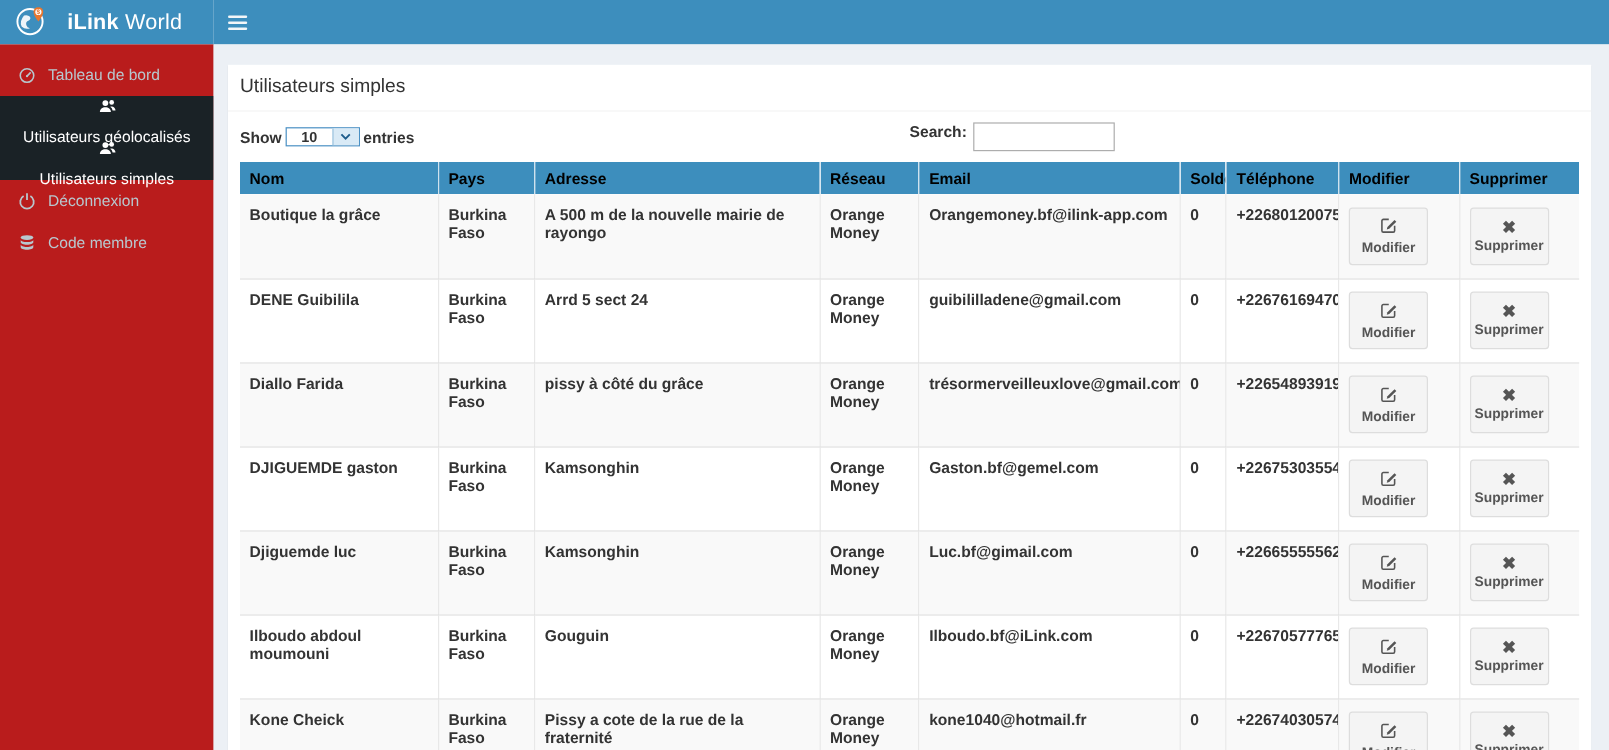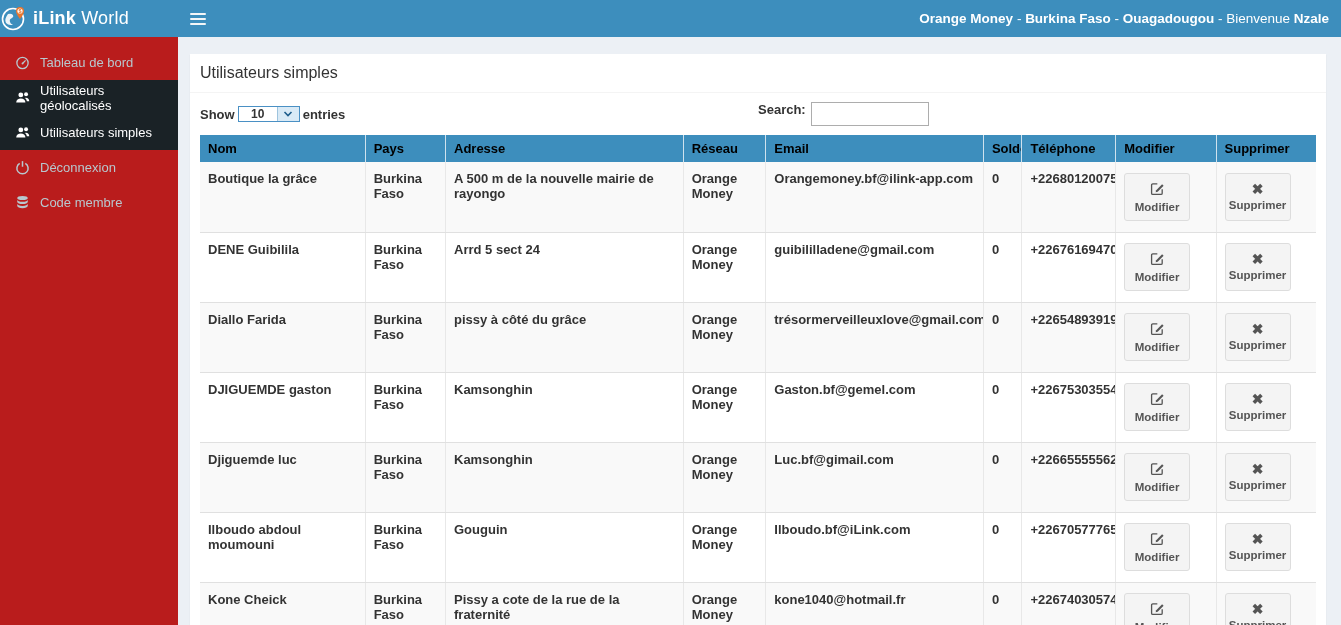--- a/index.html
+++ b/index.html
@@ -2,37 +2,37 @@
 <html><head>
 <meta charset="utf-8">
 <style>
   * { margin:0; padding:0; box-sizing:border-box; }
   html,body { width:1341px; height:625px; overflow:hidden;
     font-family:"Liberation Sans", sans-serif; background:#ecf0f5; }
 
   
   .topbar { display:flex; height:37px; width:100%; }
   .logo { width:178px; background:#3d8ebd; color:#fff; display:flex; align-items:center;
-    gap:5px; flex-shrink:0; }
+    padding-left:12px; gap:16px; flex-shrink:0; }
   .logo-title { font-size:18px; letter-spacing:.2px; white-space:nowrap; }
   .logo-title b { font-weight:700; }
   .navbar { flex:1; background:#3d8ebd; display:flex; align-items:center;
     justify-content:space-between; padding:0 12px; }
   .hamburger { width:16px; height:12px; display:flex; flex-direction:column;
     justify-content:space-between; cursor:pointer; }
   .hamburger span { display:block; height:2px; background:#f3f6f8; border-radius:1px; }
   .nav-right { color:#fff; font-size:13.5px; white-space:nowrap; }
   .nav-right b { font-weight:700; }
 
   
   .sidebar { position:absolute; top:37px; left:0; width:178px; height:588px;
     background:#b91c1c; padding-top:8px; }
   .side-item { display:flex; align-items:center; gap:10px; height:35px;
     padding:0 14px; color:#b8c7ce; font-size:13px; cursor:pointer; }
-  .side-item.active { background:#1a2226; color:#fff; }
+  .side-item.active { background:#1a2226; color:#fff;flex-direction:column; }
   .sicon { width:16px; height:16px; display:inline-flex; align-items:center;
     justify-content:center; flex-shrink:0; }
   .sicon svg { width:15px; height:15px; }
 
   
   .main { position:absolute; top:37px; left:178px; width:1163px; height:588px;
     background:#ecf0f5; padding:17px 15px 0 12px; }
   .panel { background:#fff; box-shadow:0 1px 1px rgba(0,0,0,.1); min-height:575px; }
   .panel-header { padding:10px 10px; border-bottom:1px solid #f4f4f4; }
   .panel-title { font-size:16px; color:#333; font-weight:400; }
@@ -90,21 +90,20 @@
       </svg>
     </span>
     <span class="logo-title"><b>iLink</b> <span>World</span></span>
   </div>
   <div class="navbar">
     <div class="hamburger">
       <span></span>
         <span></span>
         <span></span>
     </div>
-    <div class="nav-right" id="nav-right-text"><b>Orange Money</b> - <b>Burkina Faso</b> - <b>Ouagadougou</b> - Bienvenue <b>Nzale</b></div>
   </div>
 </div>
 
 <div class="sidebar" id="sidebar-menu">
     <div class="side-item">
       <span class="sicon">
         <svg viewBox="0 0 16 16" fill="none" stroke="currentColor" stroke-width="1.4">
           <circle cx="8" cy="8.5" r="6"></circle>
           <path d="M8 9 L11.3 5.7"></path>
           <circle cx="8" cy="9" r="1" fill="currentColor" stroke="none"></circle>

